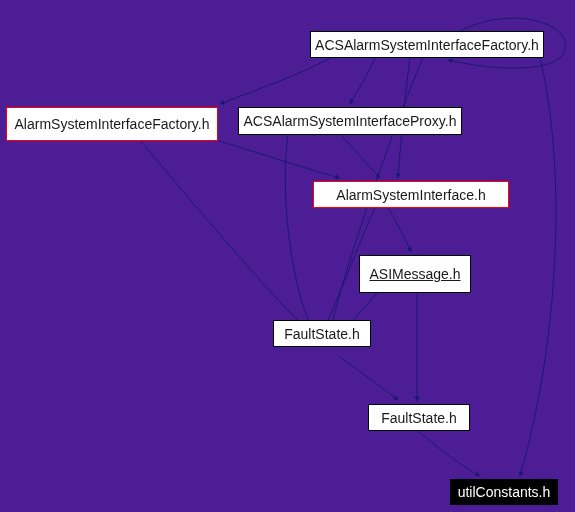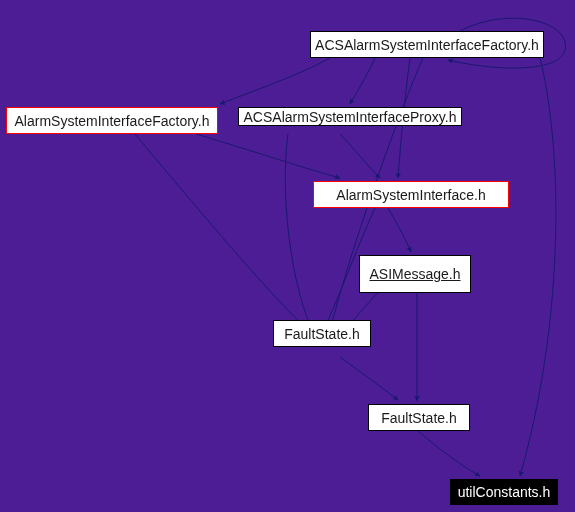--- a/index.html
+++ b/index.html
@@ -75,24 +75,24 @@
         <path d="M 417,282 L 417,401" fill="none" stroke="#191970" stroke-width="1" marker-end="url(#arrow)"></path>
         <path d="M 340,357 C 365,375 385,390 398,400" fill="none" stroke="#191970" stroke-width="1" marker-end="url(#arrow)"></path>
         <path d="M 418,431 C 440,450 465,468 480,476" fill="none" stroke="#191970" stroke-width="1" marker-end="url(#arrow)"></path>
       </g>
   </svg>
 
   <div id="nodes">
       <div class="node" style="left: 310px; top: 31px; width: 234px; height: 27px;">
         <span>ACSAlarmSystemInterfaceFactory.h</span>
       </div>
-      <div class="node red" style="left: 6px; top: 107px; width: 212px; height: 27px;">
+      <div class="node red" style="left: 6px; top: 107px; width: 212px; height: 34px;">
         <span>AlarmSystemInterfaceFactory.h</span>
       </div>
-      <div class="node" style="left: 238px; top: 107px; width: 224px; height: 19px;">
+      <div class="node" style="left: 238px; top: 107px; width: 224px; height: 28px;">
         <span>ACSAlarmSystemInterfaceProxy.h</span>
       </div>
       <div class="node red" style="left: 313px; top: 181px; width: 196px; height: 27px;">
         <span>AlarmSystemInterface.h</span>
       </div>
       <div class="node" style="left: 359px; top: 255px; width: 112px; height: 38px; text-decoration: underline;">
         <span>ASIMessage.h</span>
       </div>
       <div class="node" style="left: 273px; top: 320px; width: 98px; height: 27px;">
         <span>FaultState.h</span>

